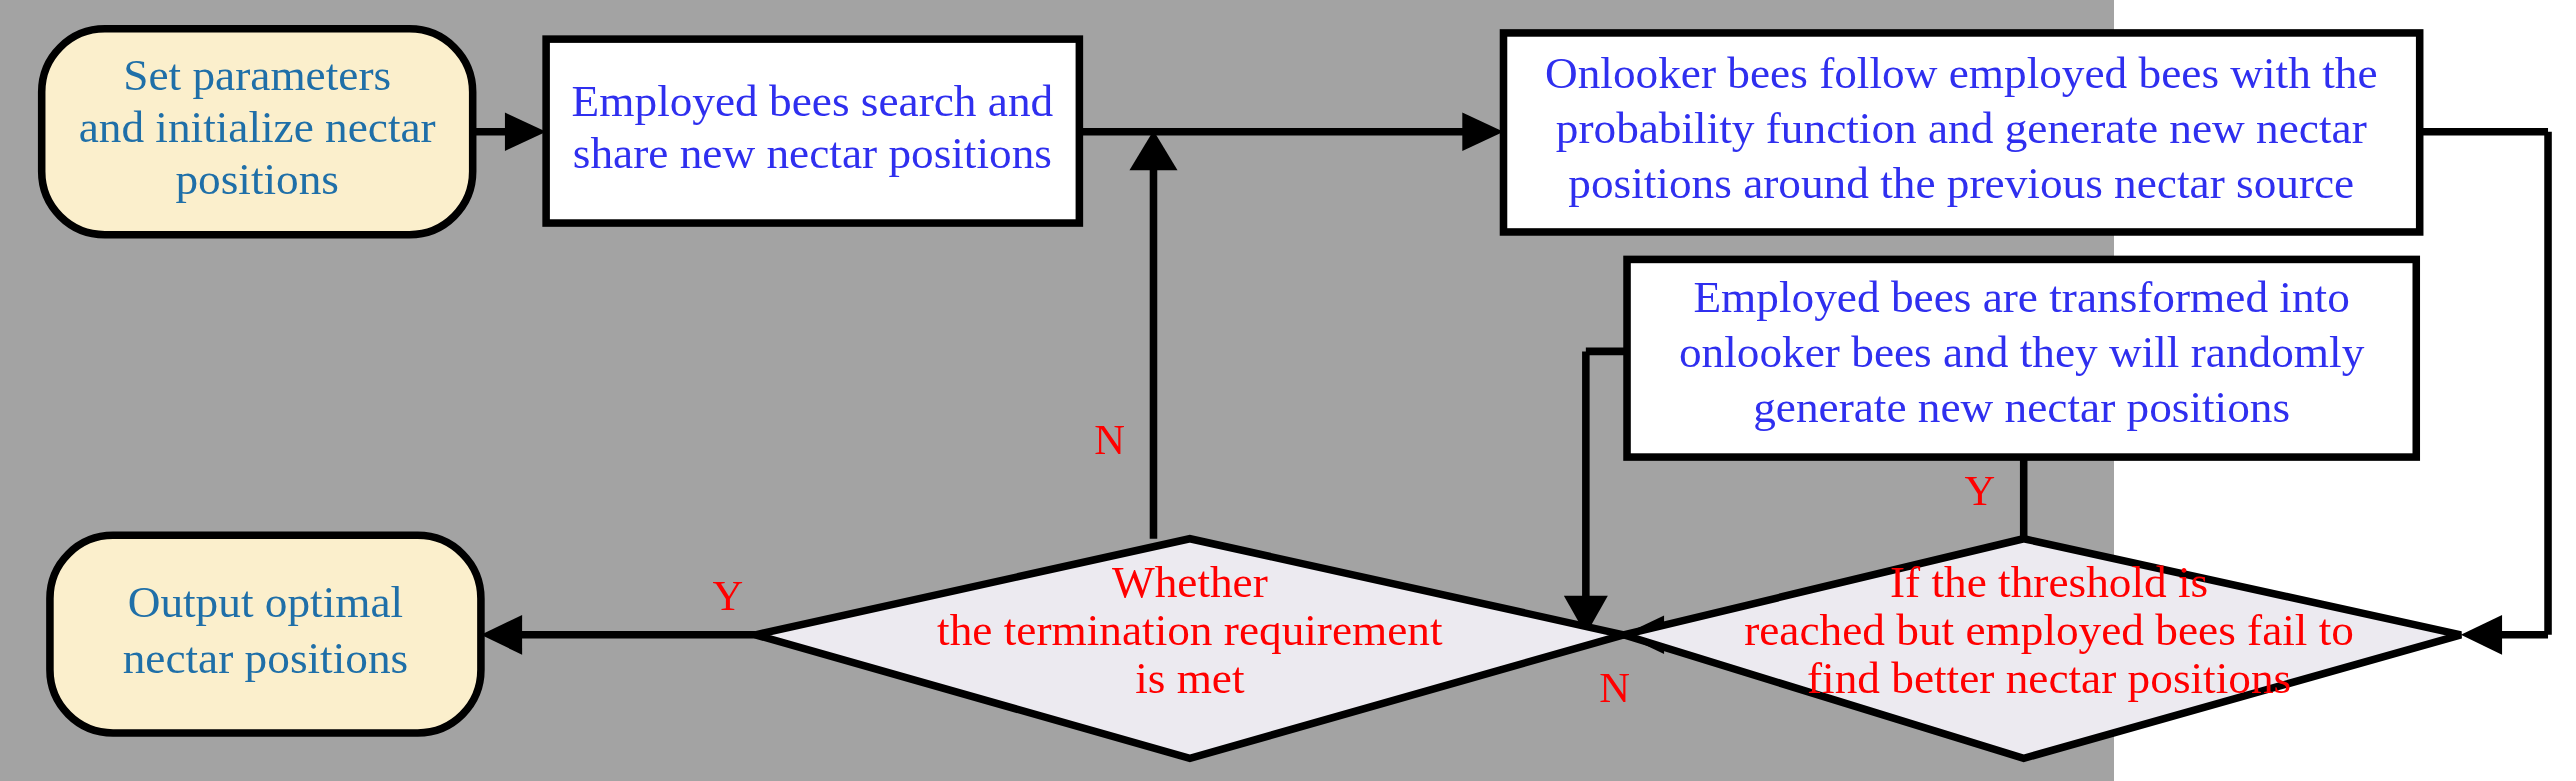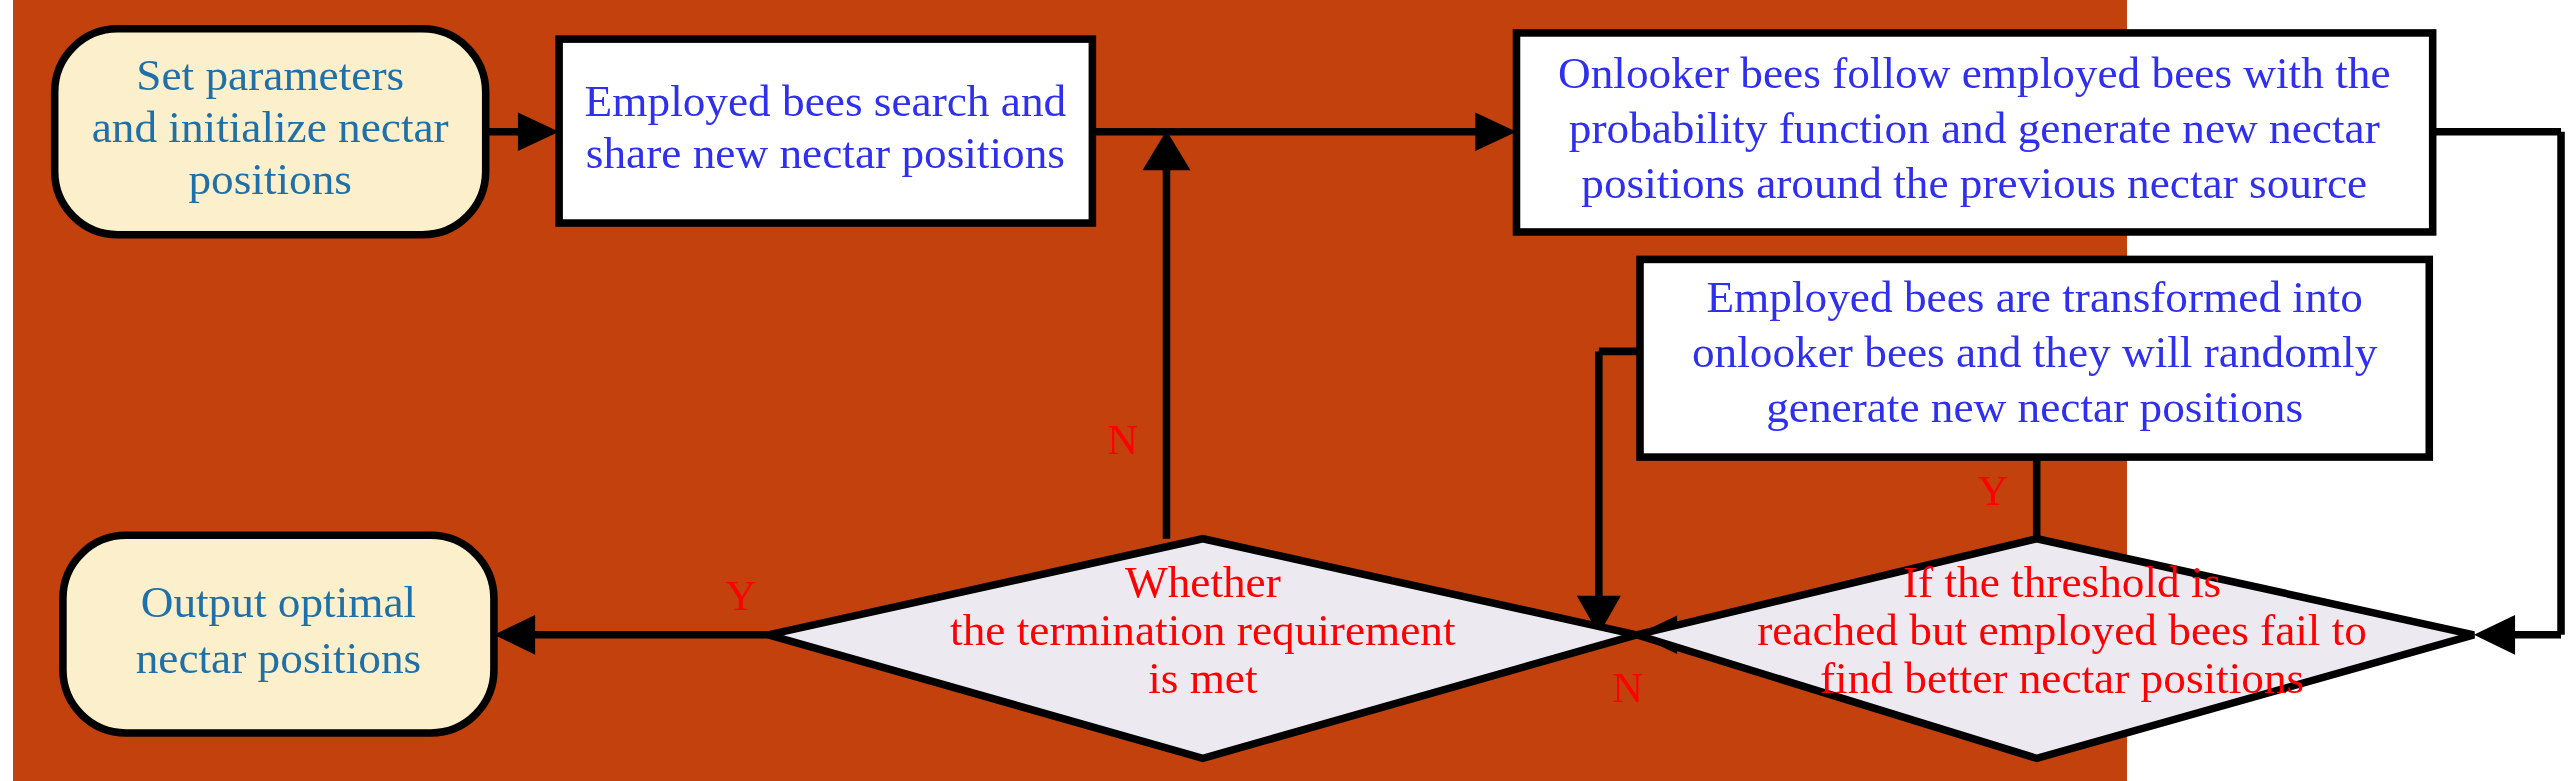--- a/index.html
+++ b/index.html
@@ -10,22 +10,21 @@
   body {
     width: 2576px;
     height: 781px;
     font-family: "Liberation Serif", serif;
     overflow: hidden;
   }
   #flowchart-root {
     position: relative;
     width: 2114px;
     height: 781px;
-    background: #c2410c;
-    margin-left: 13px;
+    background: #a3a3a3;
   }
   svg.fc {
     display: block;
     width: 2576px;
     height: 781px;
   }
   .node-shape {
     stroke: #000000;
     stroke-width: 11;
     stroke-linejoin: miter;

